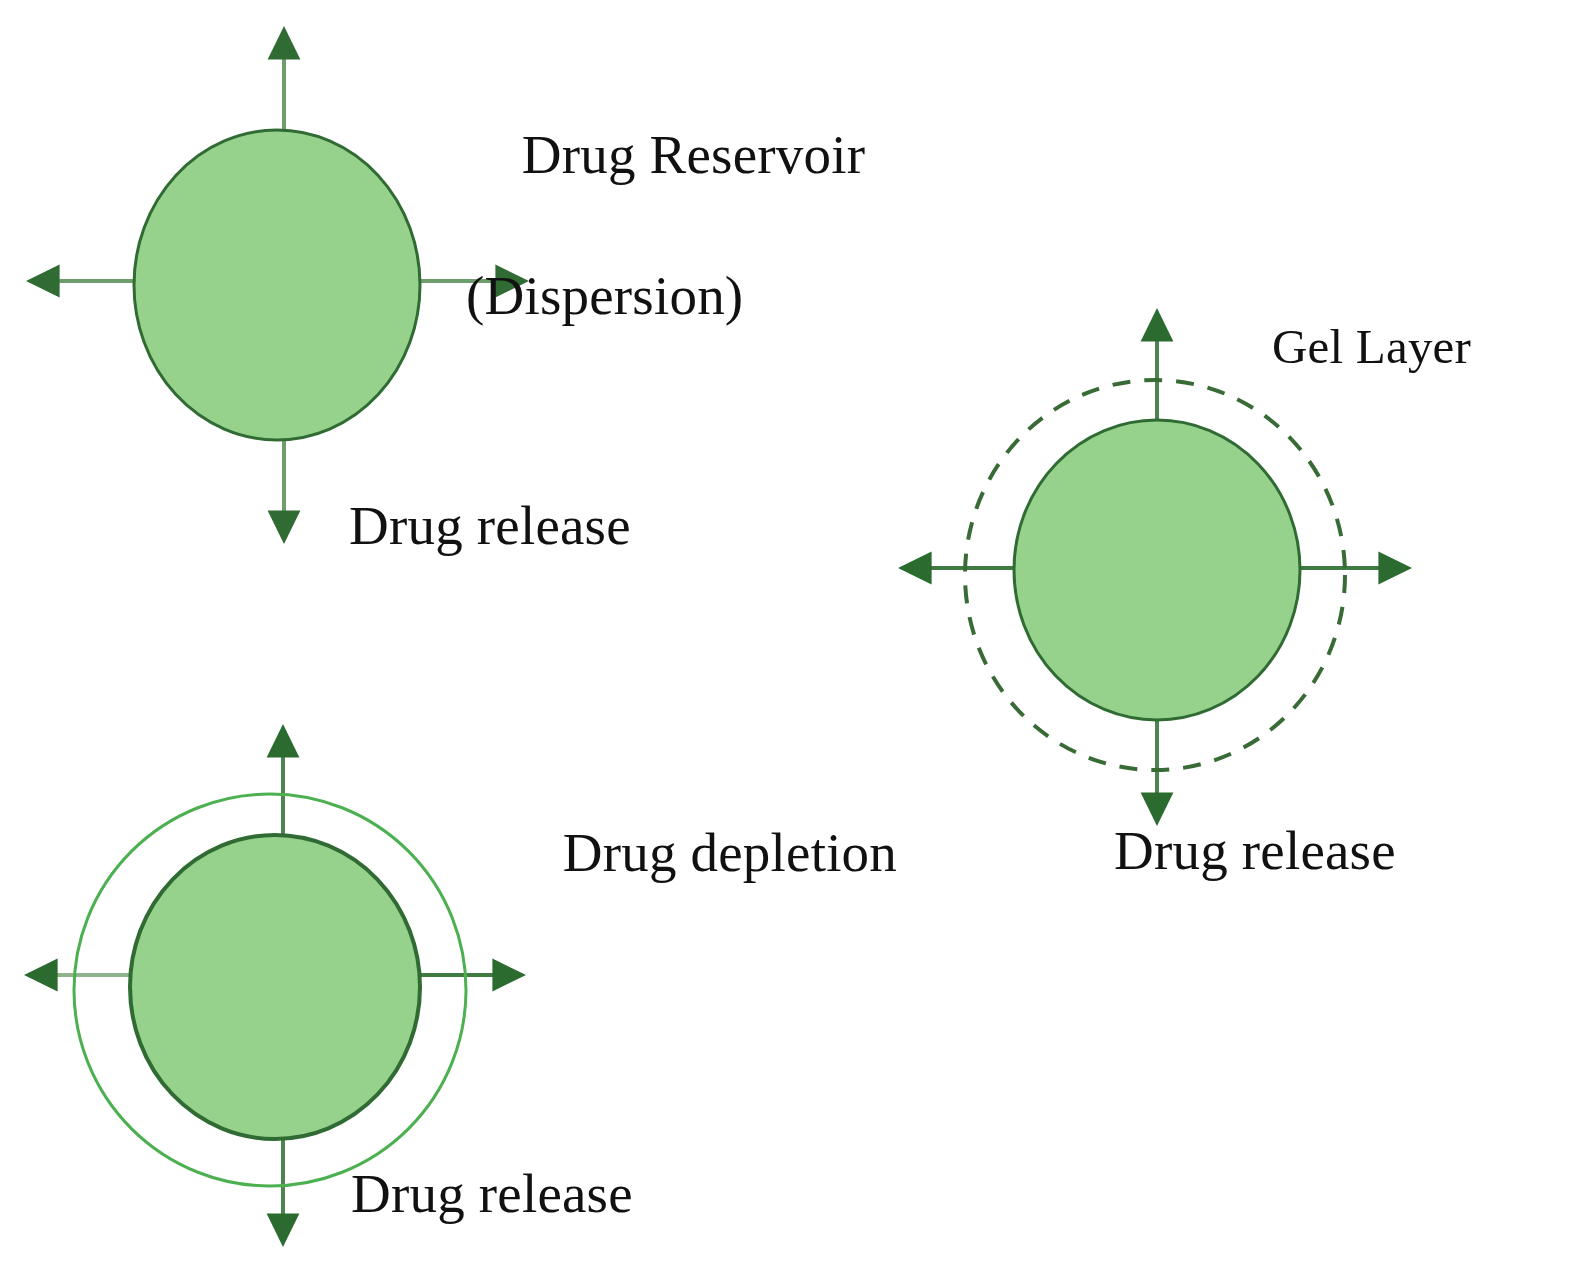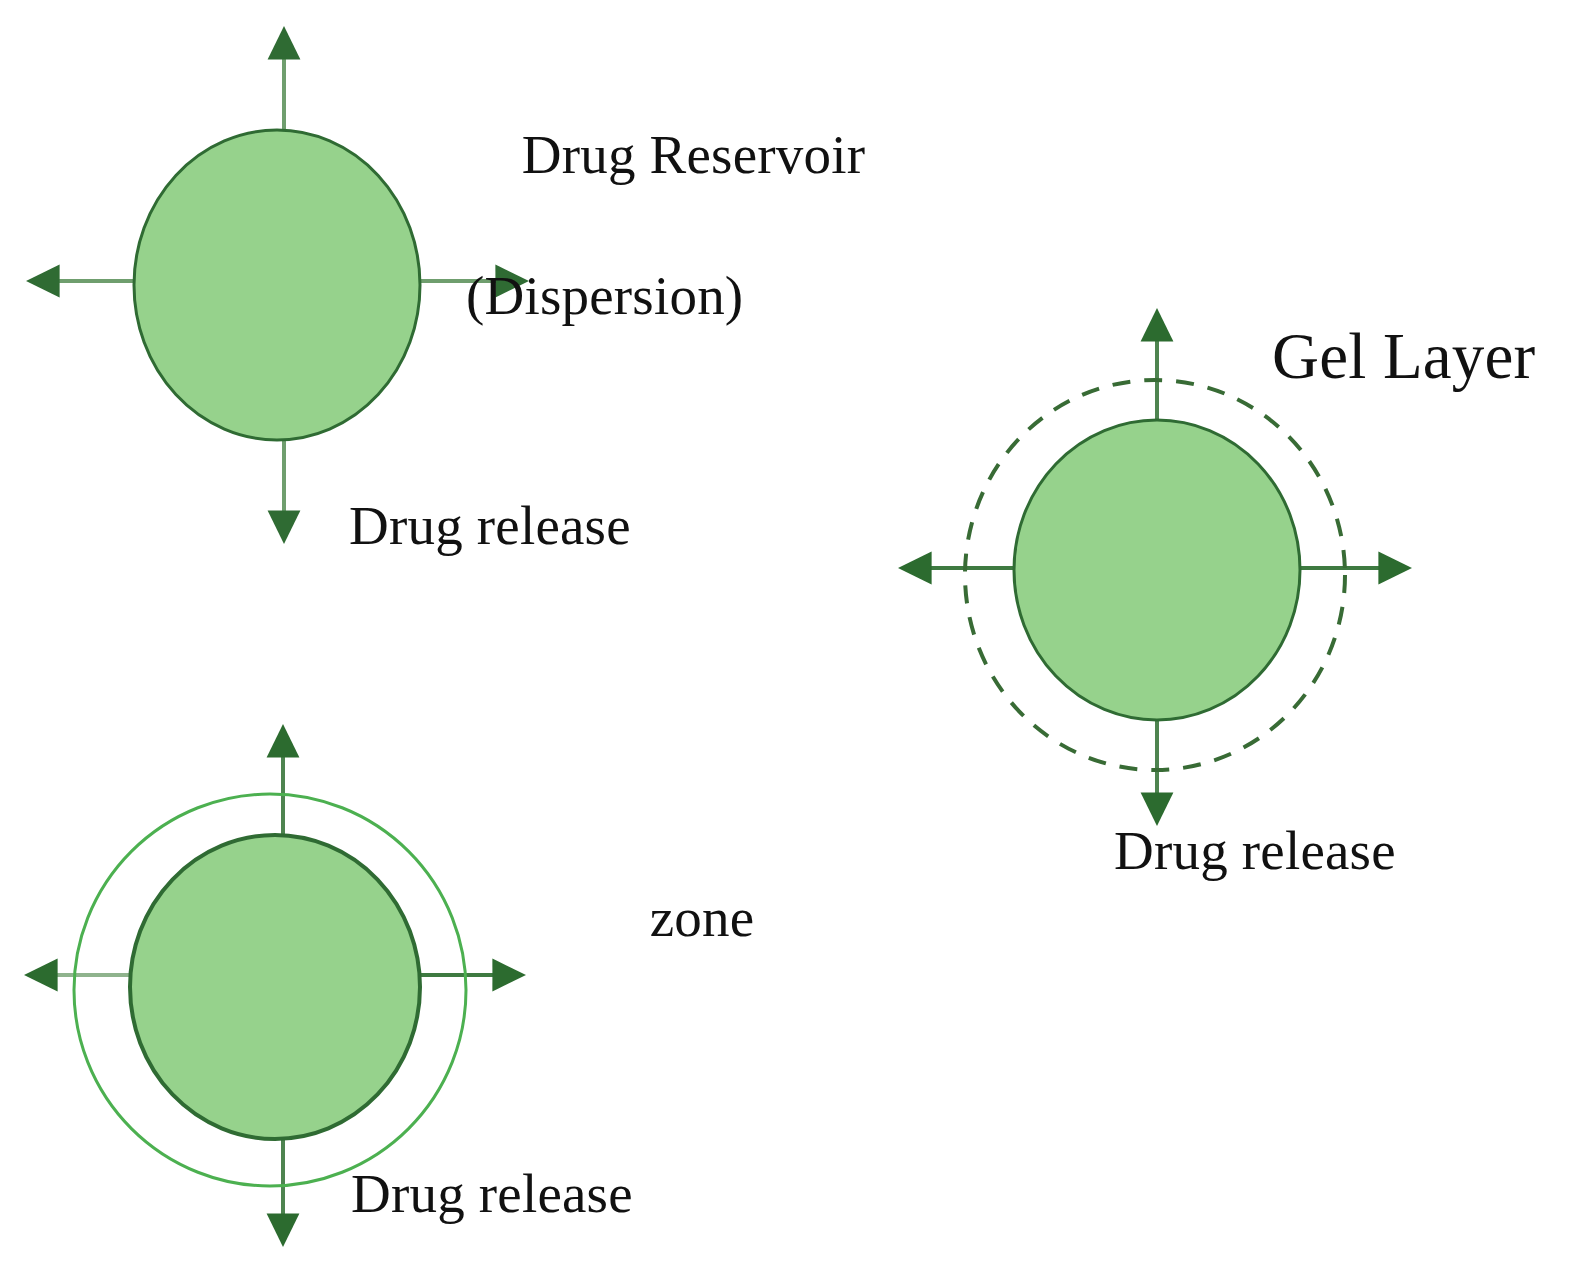--- a/index.html
+++ b/index.html
@@ -53,21 +53,21 @@
   }
   #label-release-1 {
     left: 349px;
     top: 495px;
     font-size: 55px;
   }
   
   #label-gel-layer {
     left: 1272px;
     top: 320px;
-    font-size: 65px;
+    font-size: 49px;
   }
   #label-release-2 {
     left: 1114px;
     top: 820px;
     font-size: 55px;
   }
   
   #label-depletion-zone {
     left: 492px;
     top: 760px;
@@ -138,18 +138,18 @@
     <span class="line2">(Dispersion)</span>
   </div>
 
   <div class="label" id="label-release-1">Drug release</div>
 
   <div class="label" id="label-gel-layer">Gel Layer</div>
 
   <div class="label" id="label-release-2">Drug release</div>
 
   <div class="label" id="label-depletion-zone">
-    <span class="line2">zone</span>
+    <span>Drug depletion</span>
   </div>
 
   <div class="label" id="label-release-3">Drug release</div>
 
 </div>
 
 </body></html>

